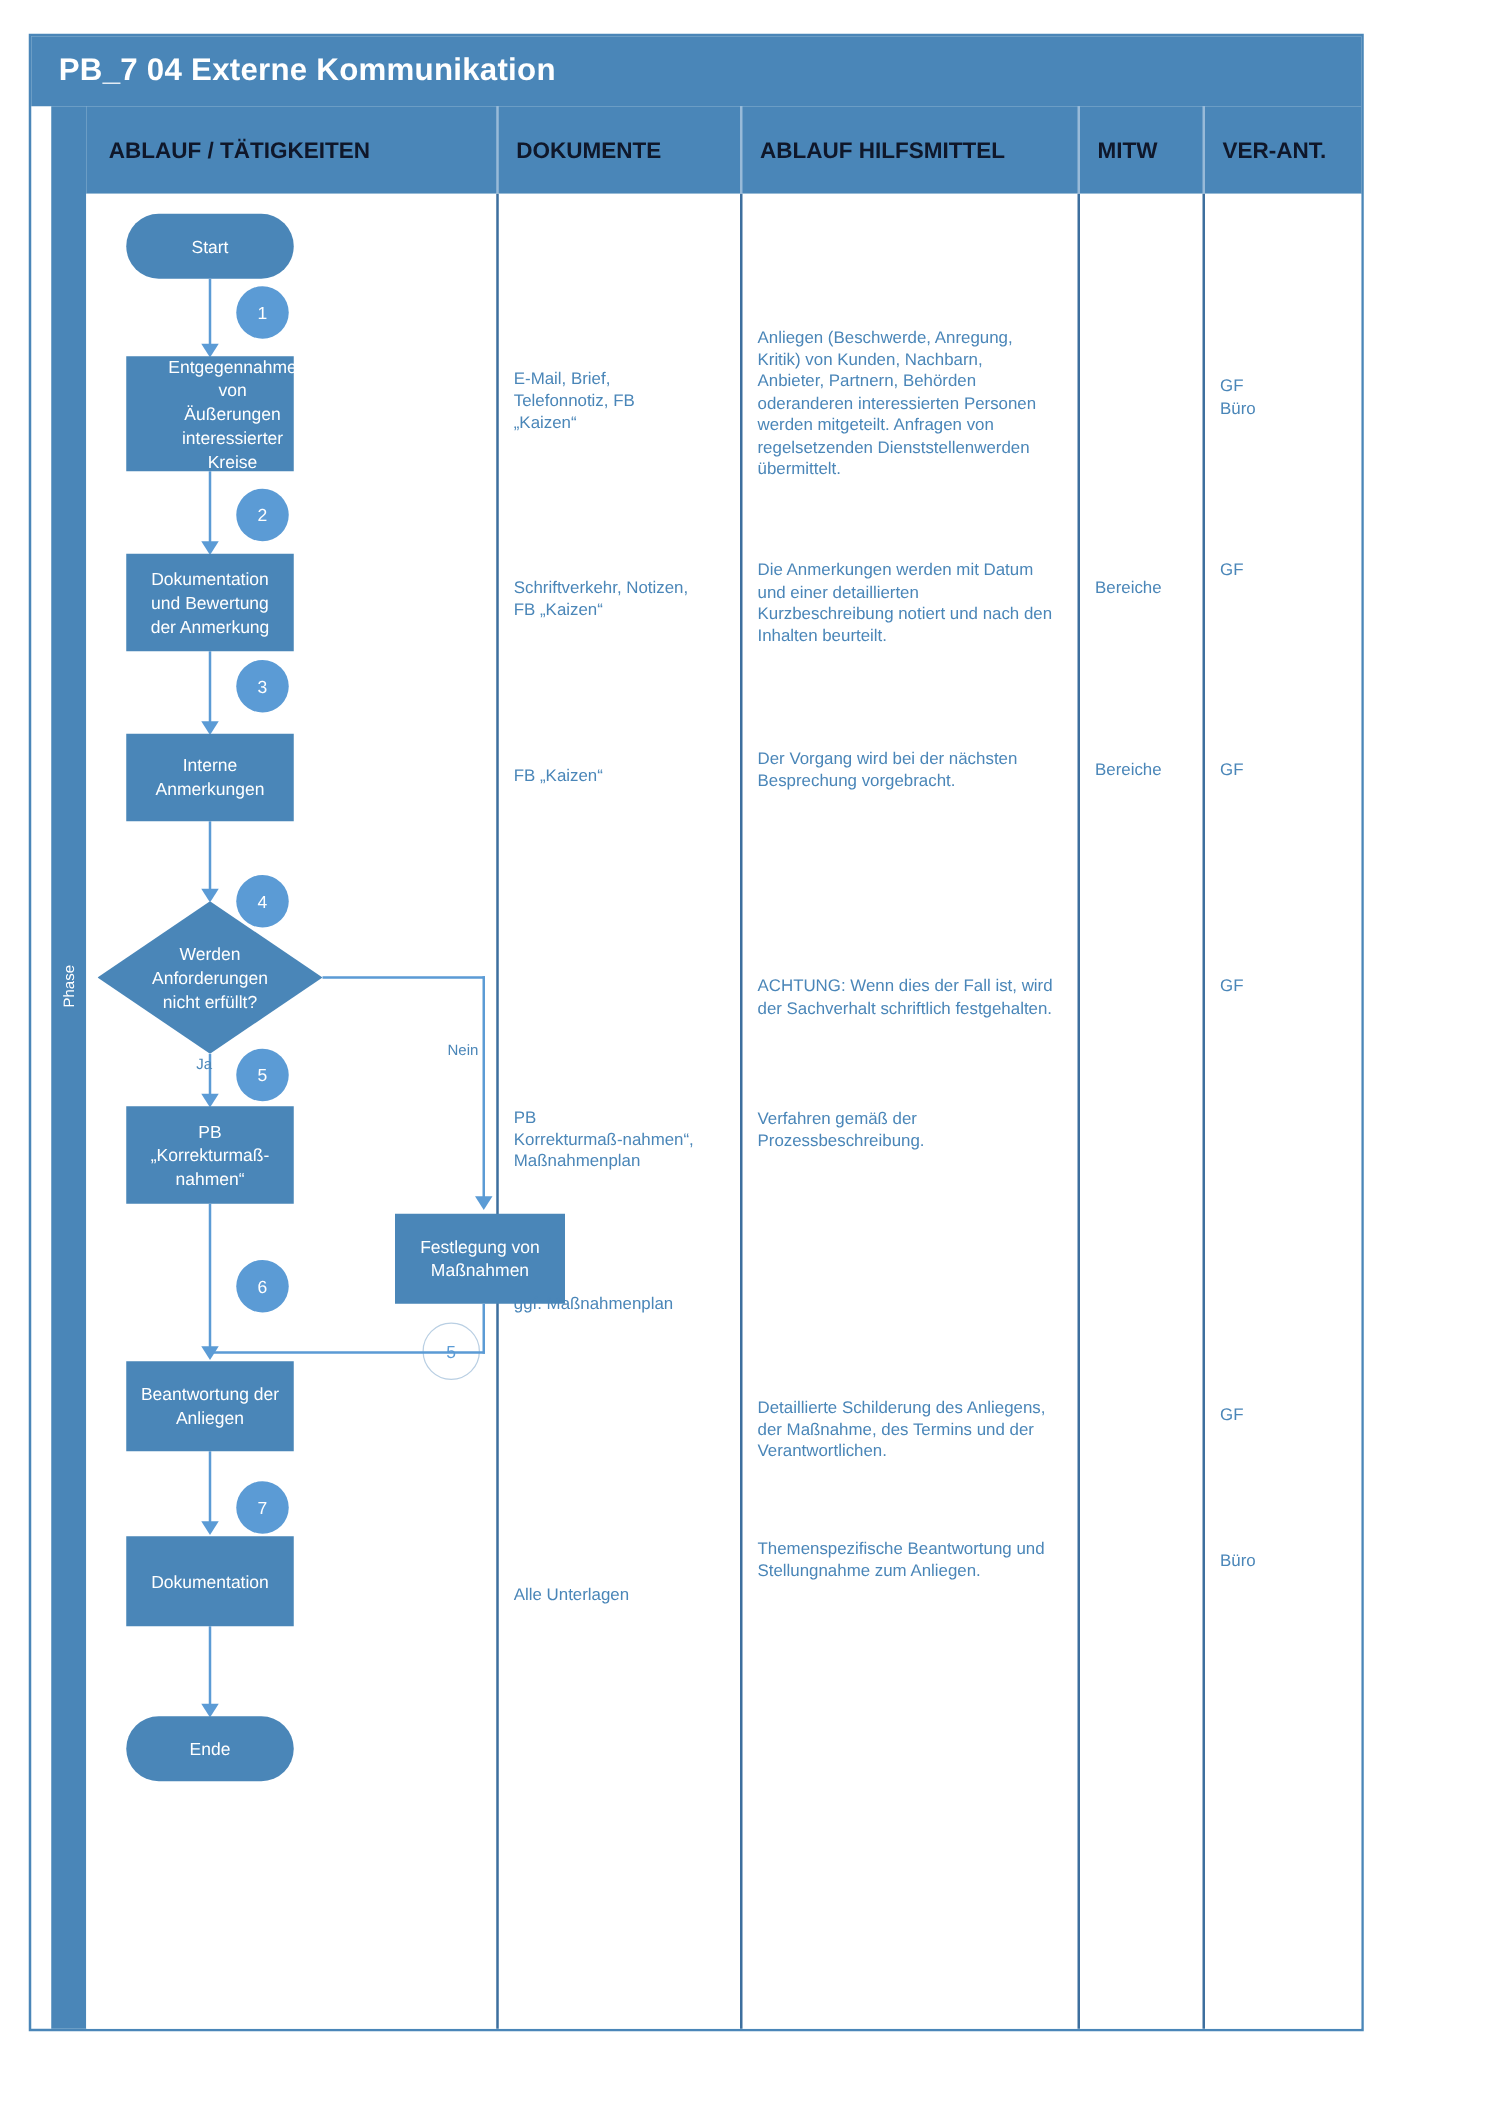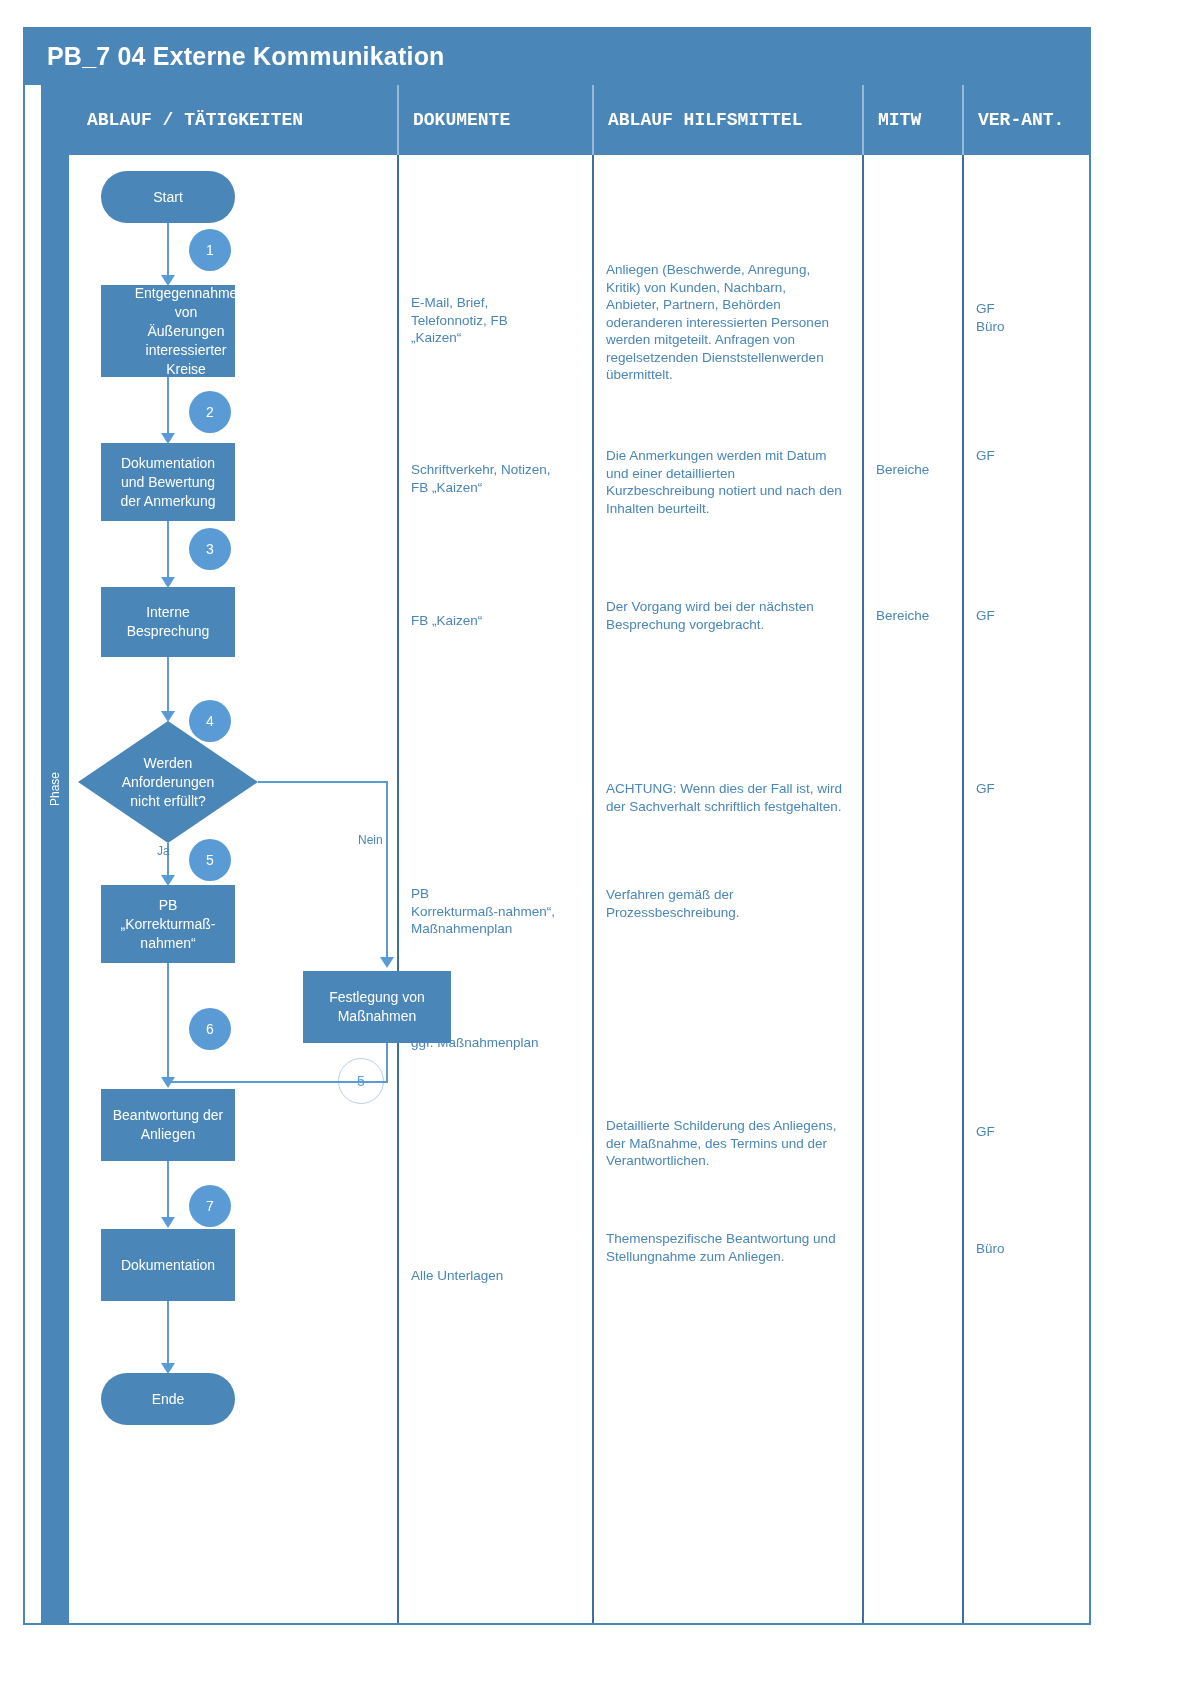--- a/index.html
+++ b/index.html
@@ -40,24 +40,23 @@
     white-space:nowrap;
   }
 
   
   .headrow{
     position:absolute;left:69px;top:85px;width:1020px;height:70px;
     background:#4a86b8;
   }
   .hcell{
     position:absolute;top:0;height:70px;
-    color:#ffffff;font-size:18px;font-weight:bold;
+    color:#0f172a;font-size:18px;font-weight:bold;
     display:flex;align-items:center;
     box-sizing:border-box;
-    font-family:Liberation Mono, monospace;
   }
   .hsep{position:absolute;top:0;width:2px;height:70px;background:#d8e6f2;opacity:.55;}
 
   
   .bodyarea{
     position:absolute;left:69px;top:155px;width:1020px;height:1468px;
     background:#ffffff;
   }
   .vline{position:absolute;top:0;width:2px;height:1468px;background:#3d6f9e;}
 
@@ -161,21 +160,21 @@
 
     <div class="shape process" style="left:32px;top:288px;width:134px;height:78px;">Dokumentation
 und Bewertung
 der Anmerkung</div>
 
     <div class="vl" style="left:98px;top:366px;height:60px;"></div>
     <div class="arrowdown" style="left:92px;top:422px;"></div>
     <div class="badge" style="left:120px;top:373px;">3</div>
 
     <div class="shape process" style="left:32px;top:432px;width:134px;height:70px;">Interne
-Besprechung</div>
+Anmerkungen</div>
 
     <div class="vl" style="left:98px;top:502px;height:60px;"></div>
     <div class="arrowdown" style="left:92px;top:556px;"></div>
     <div class="badge" style="left:120px;top:545px;">4</div>
 
     <div class="diamond" style="left:9px;top:566px;">Werden
 Anforderungen
 nicht erfüllt?</div>
 
     <div class="vl" style="left:98px;top:688px;height:38px;"></div>
@@ -187,21 +186,21 @@
     <div class="vl" style="left:317px;top:626px;height:180px;"></div>
     <div class="arrowdown" style="left:311px;top:802px;"></div>
     <div class="edgelabel" style="left:289px;top:678px;">Nein</div>
 
     <div class="shape process" style="left:32px;top:730px;width:134px;height:78px;">PB
 „Korrekturmaß-
 nahmen“</div>
 
     <div class="connector-circle" style="left:269px;top:903px;">5</div>
 
-    <div class="shape process" style="left:234px;top:816px;width:148px;height:72px;">Festlegung von
+    <div class="shape process" style="left:247px;top:816px;width:136px;height:72px;">Festlegung von
 Maßnahmen</div>
 
     <div class="vl" style="left:317px;top:888px;height:40px;"></div>
     <div class="hl" style="left:98px;top:926px;width:221px;"></div>
 
     <div class="vl" style="left:98px;top:808px;height:122px;"></div>
     <div class="arrowdown" style="left:92px;top:922px;"></div>
     <div class="badge" style="left:120px;top:853px;">6</div>
 
     <div class="shape process" style="left:32px;top:934px;width:134px;height:72px;">Beantwortung der

